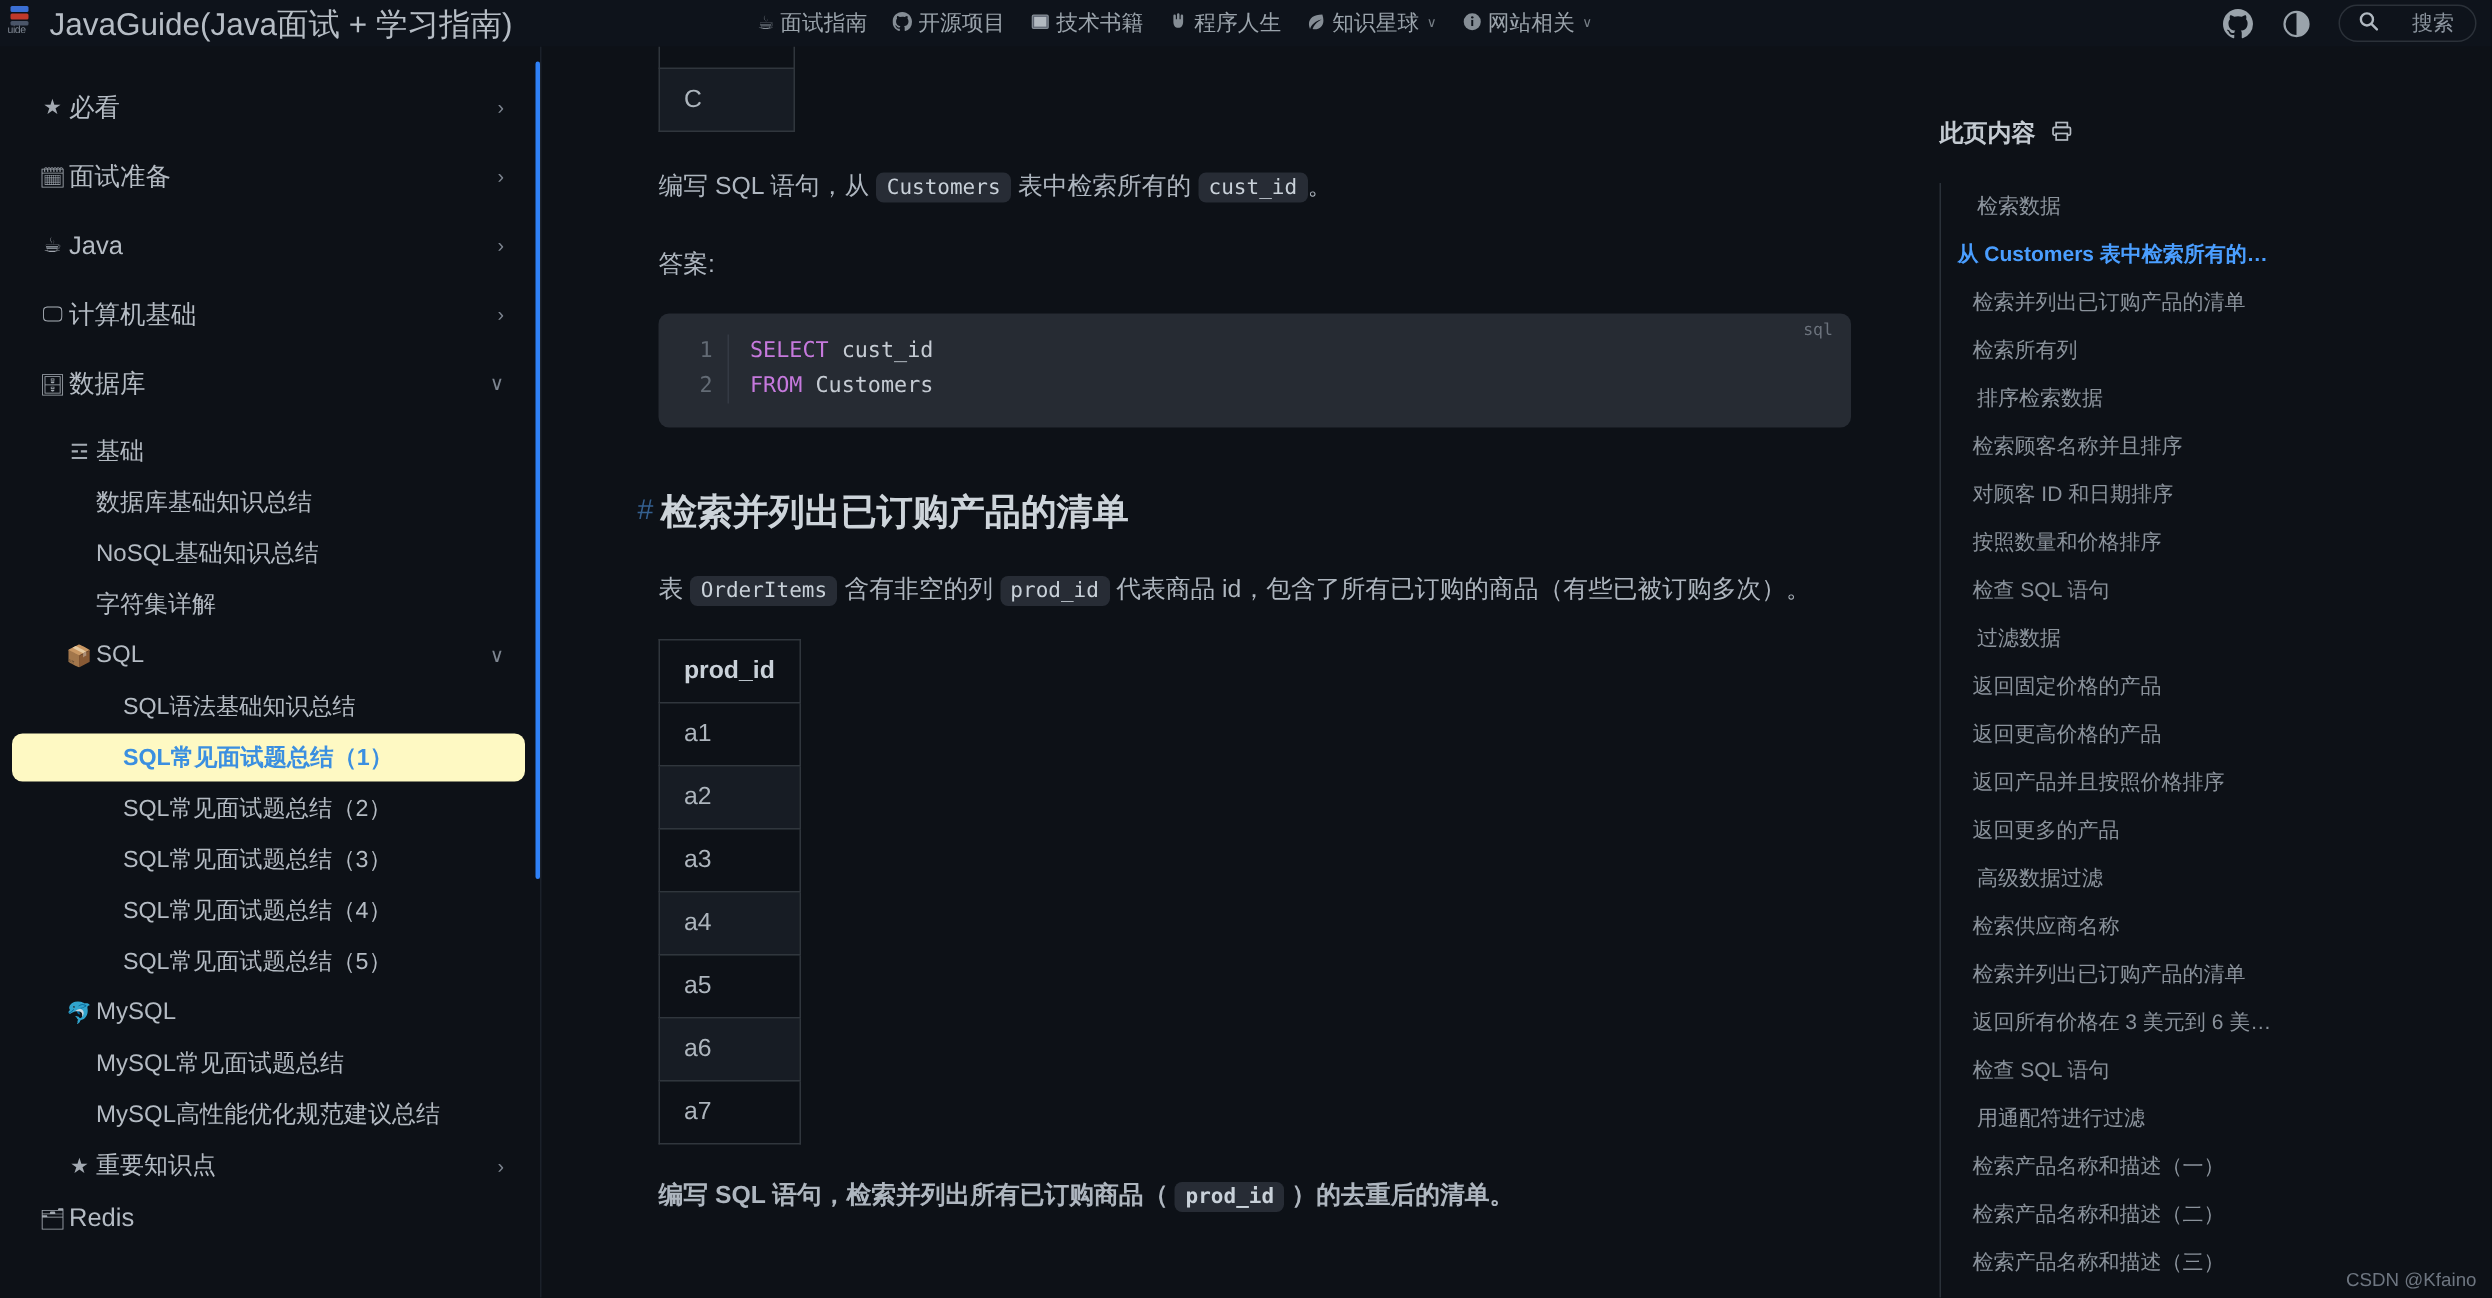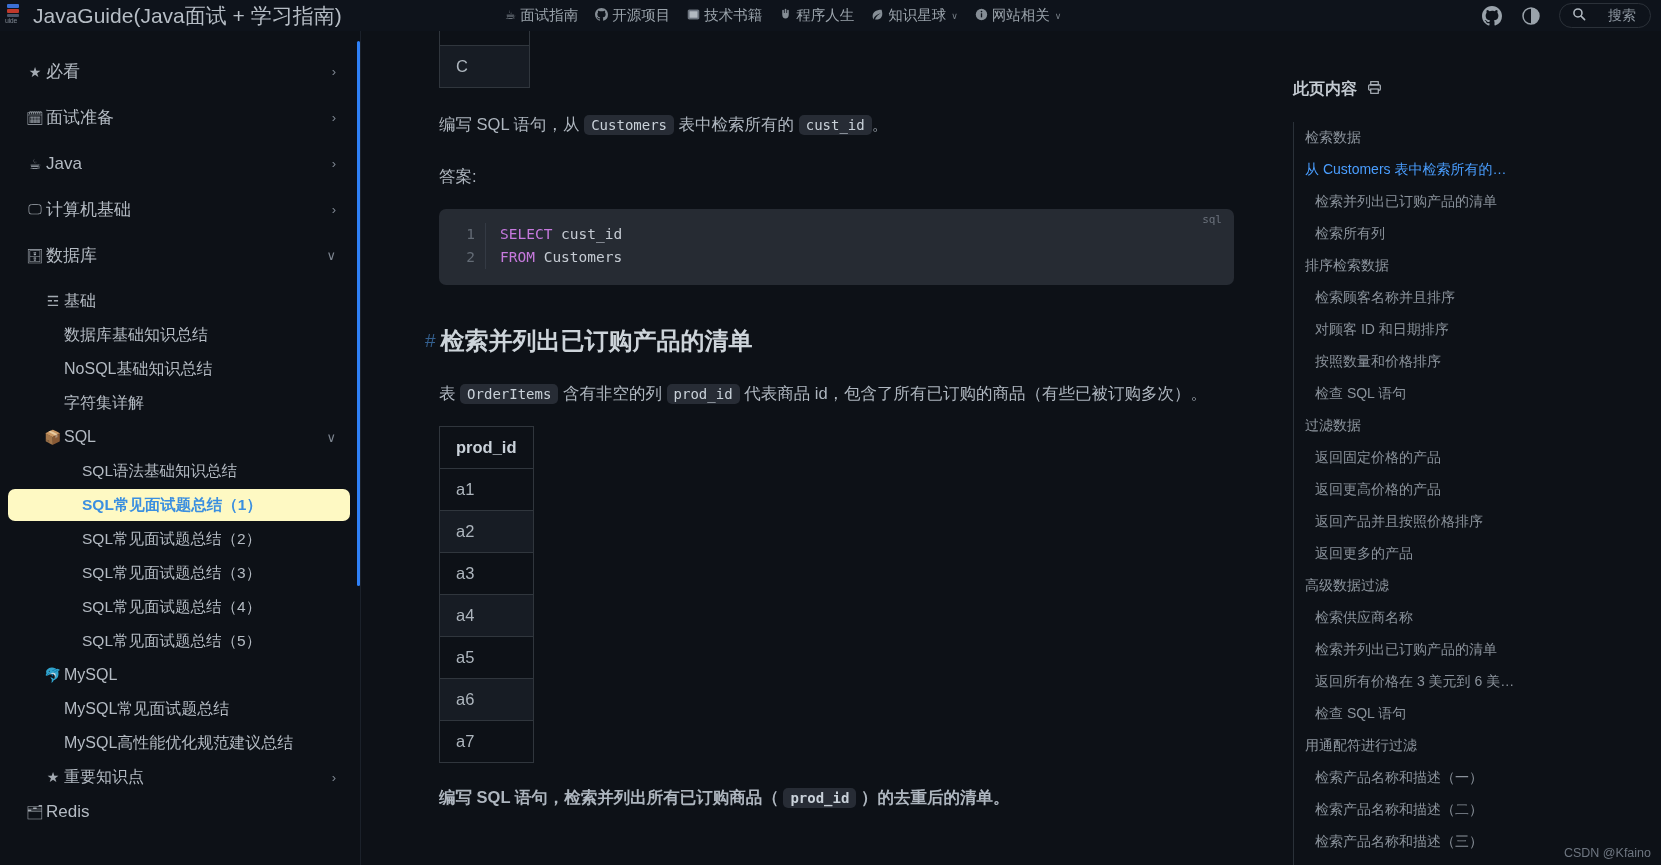--- a/index.html
+++ b/index.html
@@ -182,23 +182,23 @@
     position: absolute; left: 12px; top: 0; width: 1px; bottom: 0;
     background: #2a3139;
   }
   .toc-item {
     position: relative;
     font-size: 14px; color: #8a929b;
     padding: 7px 0 7px 22px;
     white-space: nowrap; overflow: hidden; text-overflow: ellipsis;
     cursor: pointer; max-width: 252px;
   }
-  .toc-item.l1 { padding-left: 12px; color: #8d959e; }
+  .toc-item.l1 { padding-left: 25px; color: #8d959e; }
   .toc-item.active {
-    color: #4a9eff; font-weight: normal; padding-left: 12px;
+    color: #4a9eff; font-weight: bold; padding-left: 12px;
   }
   .toc-item.active::before {
     content: ""; position: absolute; left: -12px; top: 2px; bottom: 2px;
     width: 2px; background: #3b8fe0;
   }
 
   .watermark {
     position: absolute; right: 10px; bottom: 5px;
     font-size: 12.5px; color: #6e7681;
   }

